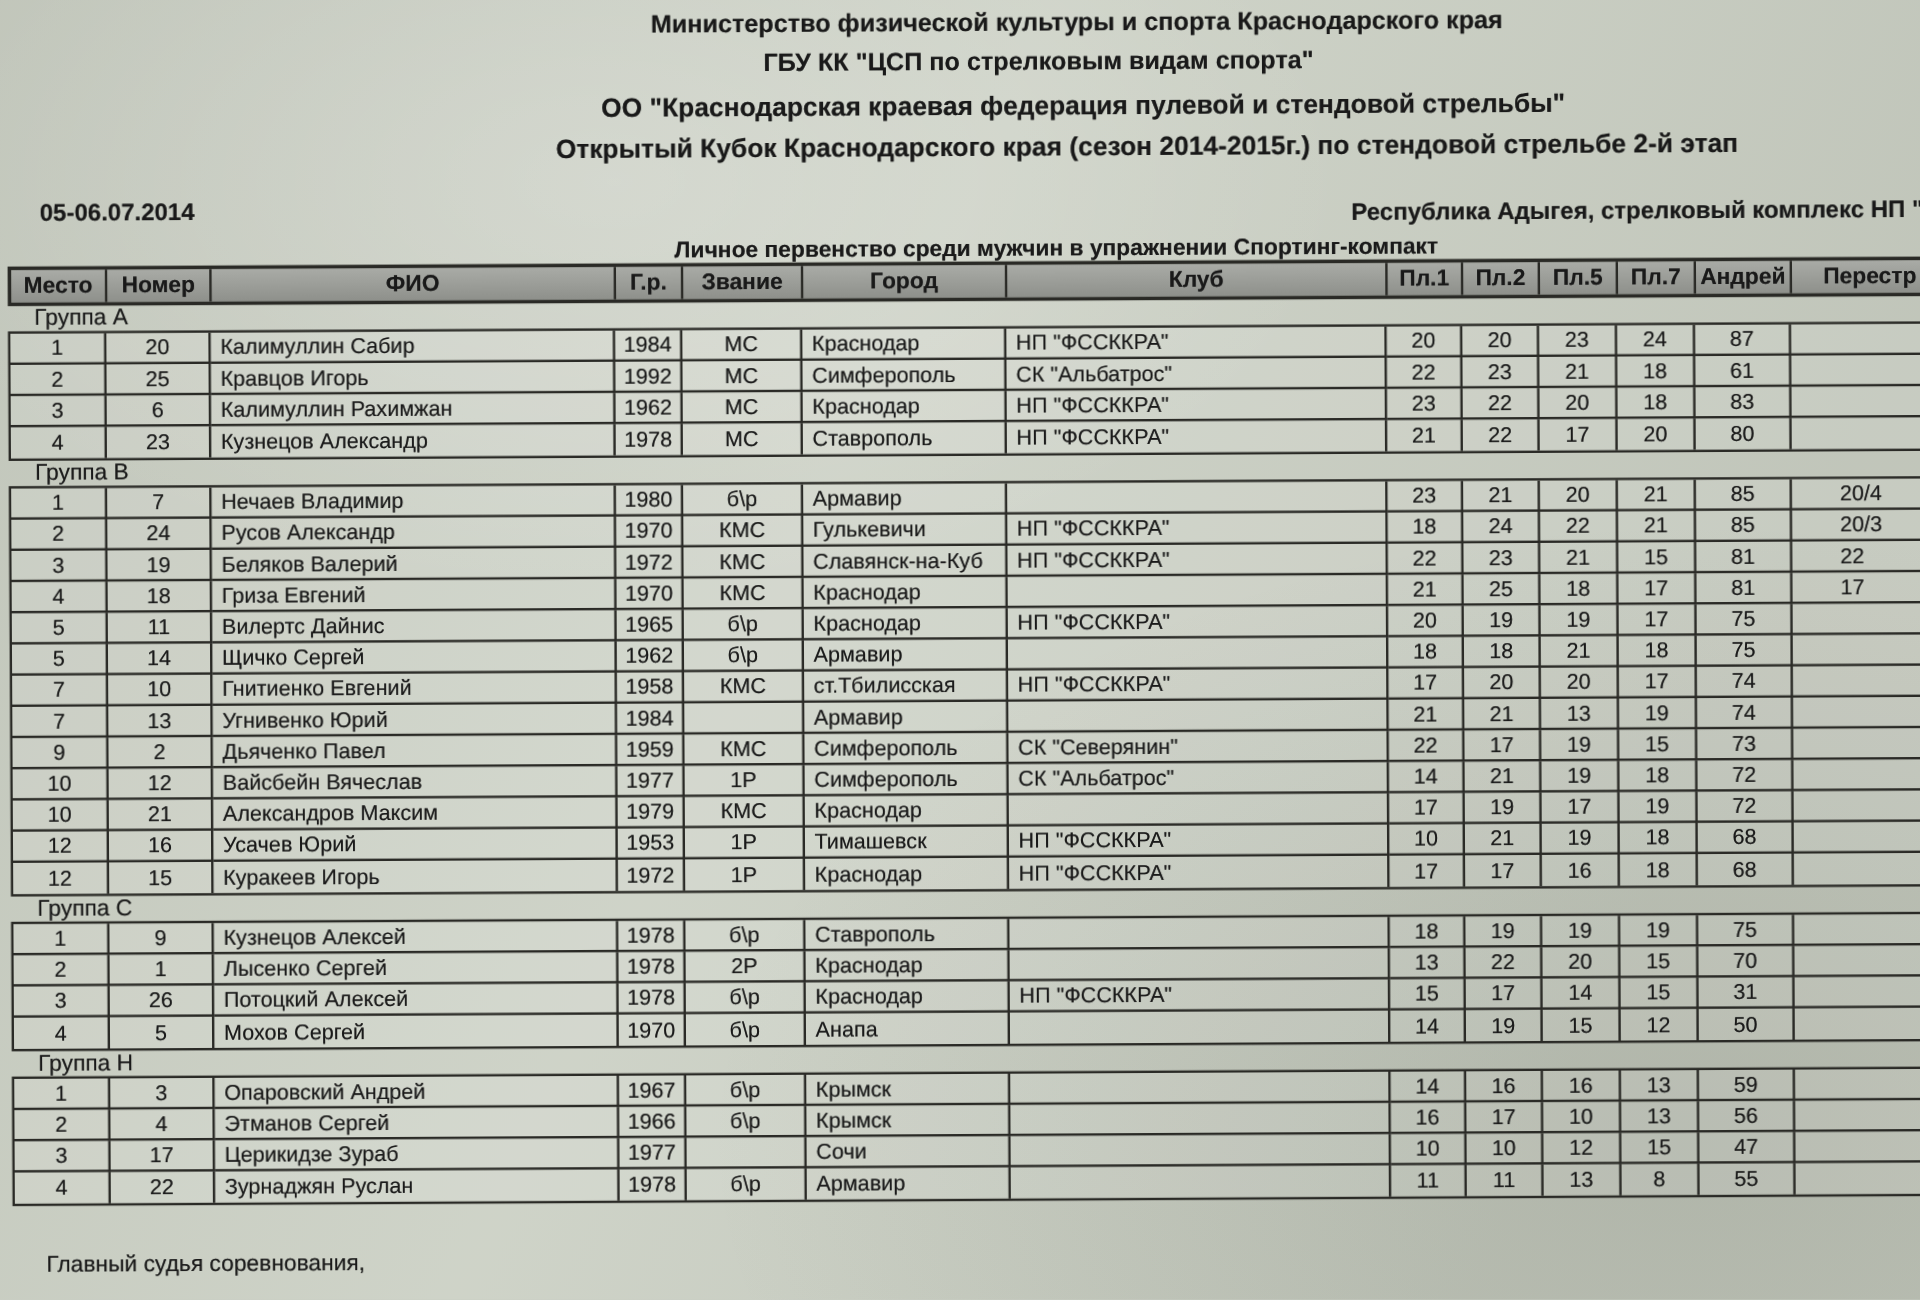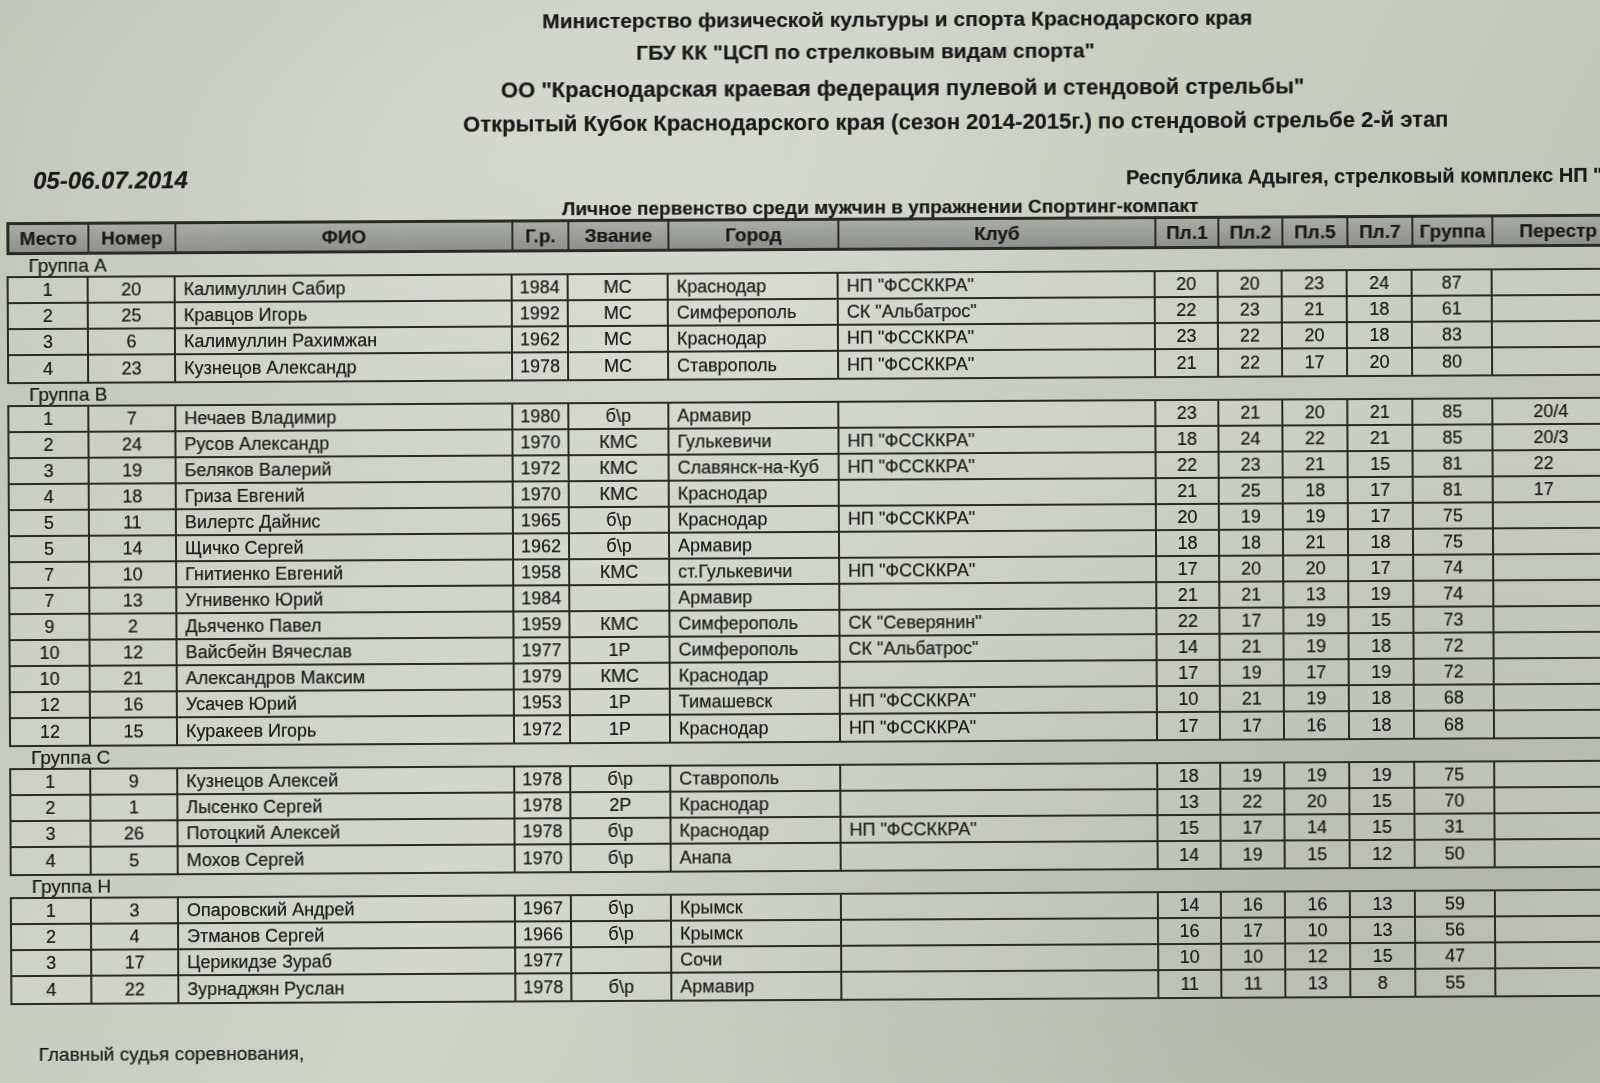--- a/index.html
+++ b/index.html
@@ -22,21 +22,21 @@
     position:absolute; inset:0;
     transform:rotate(-0.3deg);
     filter:blur(0.3px);
     text-shadow:0 0 .5px rgba(20,20,20,.55);
   }
   .hline{position:absolute; white-space:nowrap; font-weight:bold;}
   #org1{top:8px;   left:900px; transform:translateX(-50%); font-size:21px;}
   #org2{top:40px;  left:868px; transform:translateX(-50%); font-size:21px;}
   #org3{top:76px;  left:905px; transform:translateX(-50%); font-size:22px;}
   #title{top:110px;left:958px; transform:translateX(-50%); font-size:22px;}
-  #date{top:163px; left:35px;  font-size:24px;font-style:italic;}
+  #date{top:163px; left:35px;  font-size:20px;}
   #venue{top:168px;left:1128px;font-size:20px;}
   #subtitle{top:197px; left:882px; transform:translateX(-50%); font-size:19px;}
   #footer{position:absolute; top:1040px; left:36px; font-size:19px; white-space:nowrap;}
 
   .tbl{position:absolute; top:218px; left:8px; width:1680px;}
   .trow{
     display:grid;
     grid-template-columns:80px 87px 337px 56px 100px 170px 317px 63px 64px 65px 65px 80px 196px;
   }
   .hrow{
@@ -86,21 +86,21 @@
       <div class="hd c1">Номер</div>
       <div class="hd c2">ФИО</div>
       <div class="hd c3">Г.р.</div>
       <div class="hd c4">Звание</div>
       <div class="hd c5">Город</div>
       <div class="hd c6">Клуб</div>
       <div class="hd c7">Пл.1</div>
       <div class="hd c8">Пл.2</div>
       <div class="hd c9">Пл.5</div>
       <div class="hd c10">Пл.7</div>
-      <div class="hd c11">Группа</div>
+      <div class="hd c11">Андрей</div>
       <div class="hd c12">Перестр</div>
     </div>
     <div id="table-body">
         <div class="group-label">Группа А</div>
         <div class="tbl-block">
           <div class="trow">
             <div class="td c0">1</div>
             <div class="td c1">20</div>
             <div class="td c2">Калимуллин Сабир</div>
             <div class="td c3">1984</div>
@@ -251,21 +251,21 @@
             <div class="td c10">18</div>
             <div class="td c11">75</div>
             <div class="td c12"></div>
           </div>
           <div class="trow">
             <div class="td c0">7</div>
             <div class="td c1">10</div>
             <div class="td c2">Гнитиенко Евгений</div>
             <div class="td c3">1958</div>
             <div class="td c4">КМС</div>
-            <div class="td c5">ст.Гулькевичи</div>
+            <div class="td c5">ст.Тбилисская</div>
             <div class="td c6">НП "ФССККРА"</div>
             <div class="td c7">17</div>
             <div class="td c8">20</div>
             <div class="td c9">20</div>
             <div class="td c10">17</div>
             <div class="td c11">74</div>
             <div class="td c12"></div>
           </div>
           <div class="trow">
             <div class="td c0">7</div>

